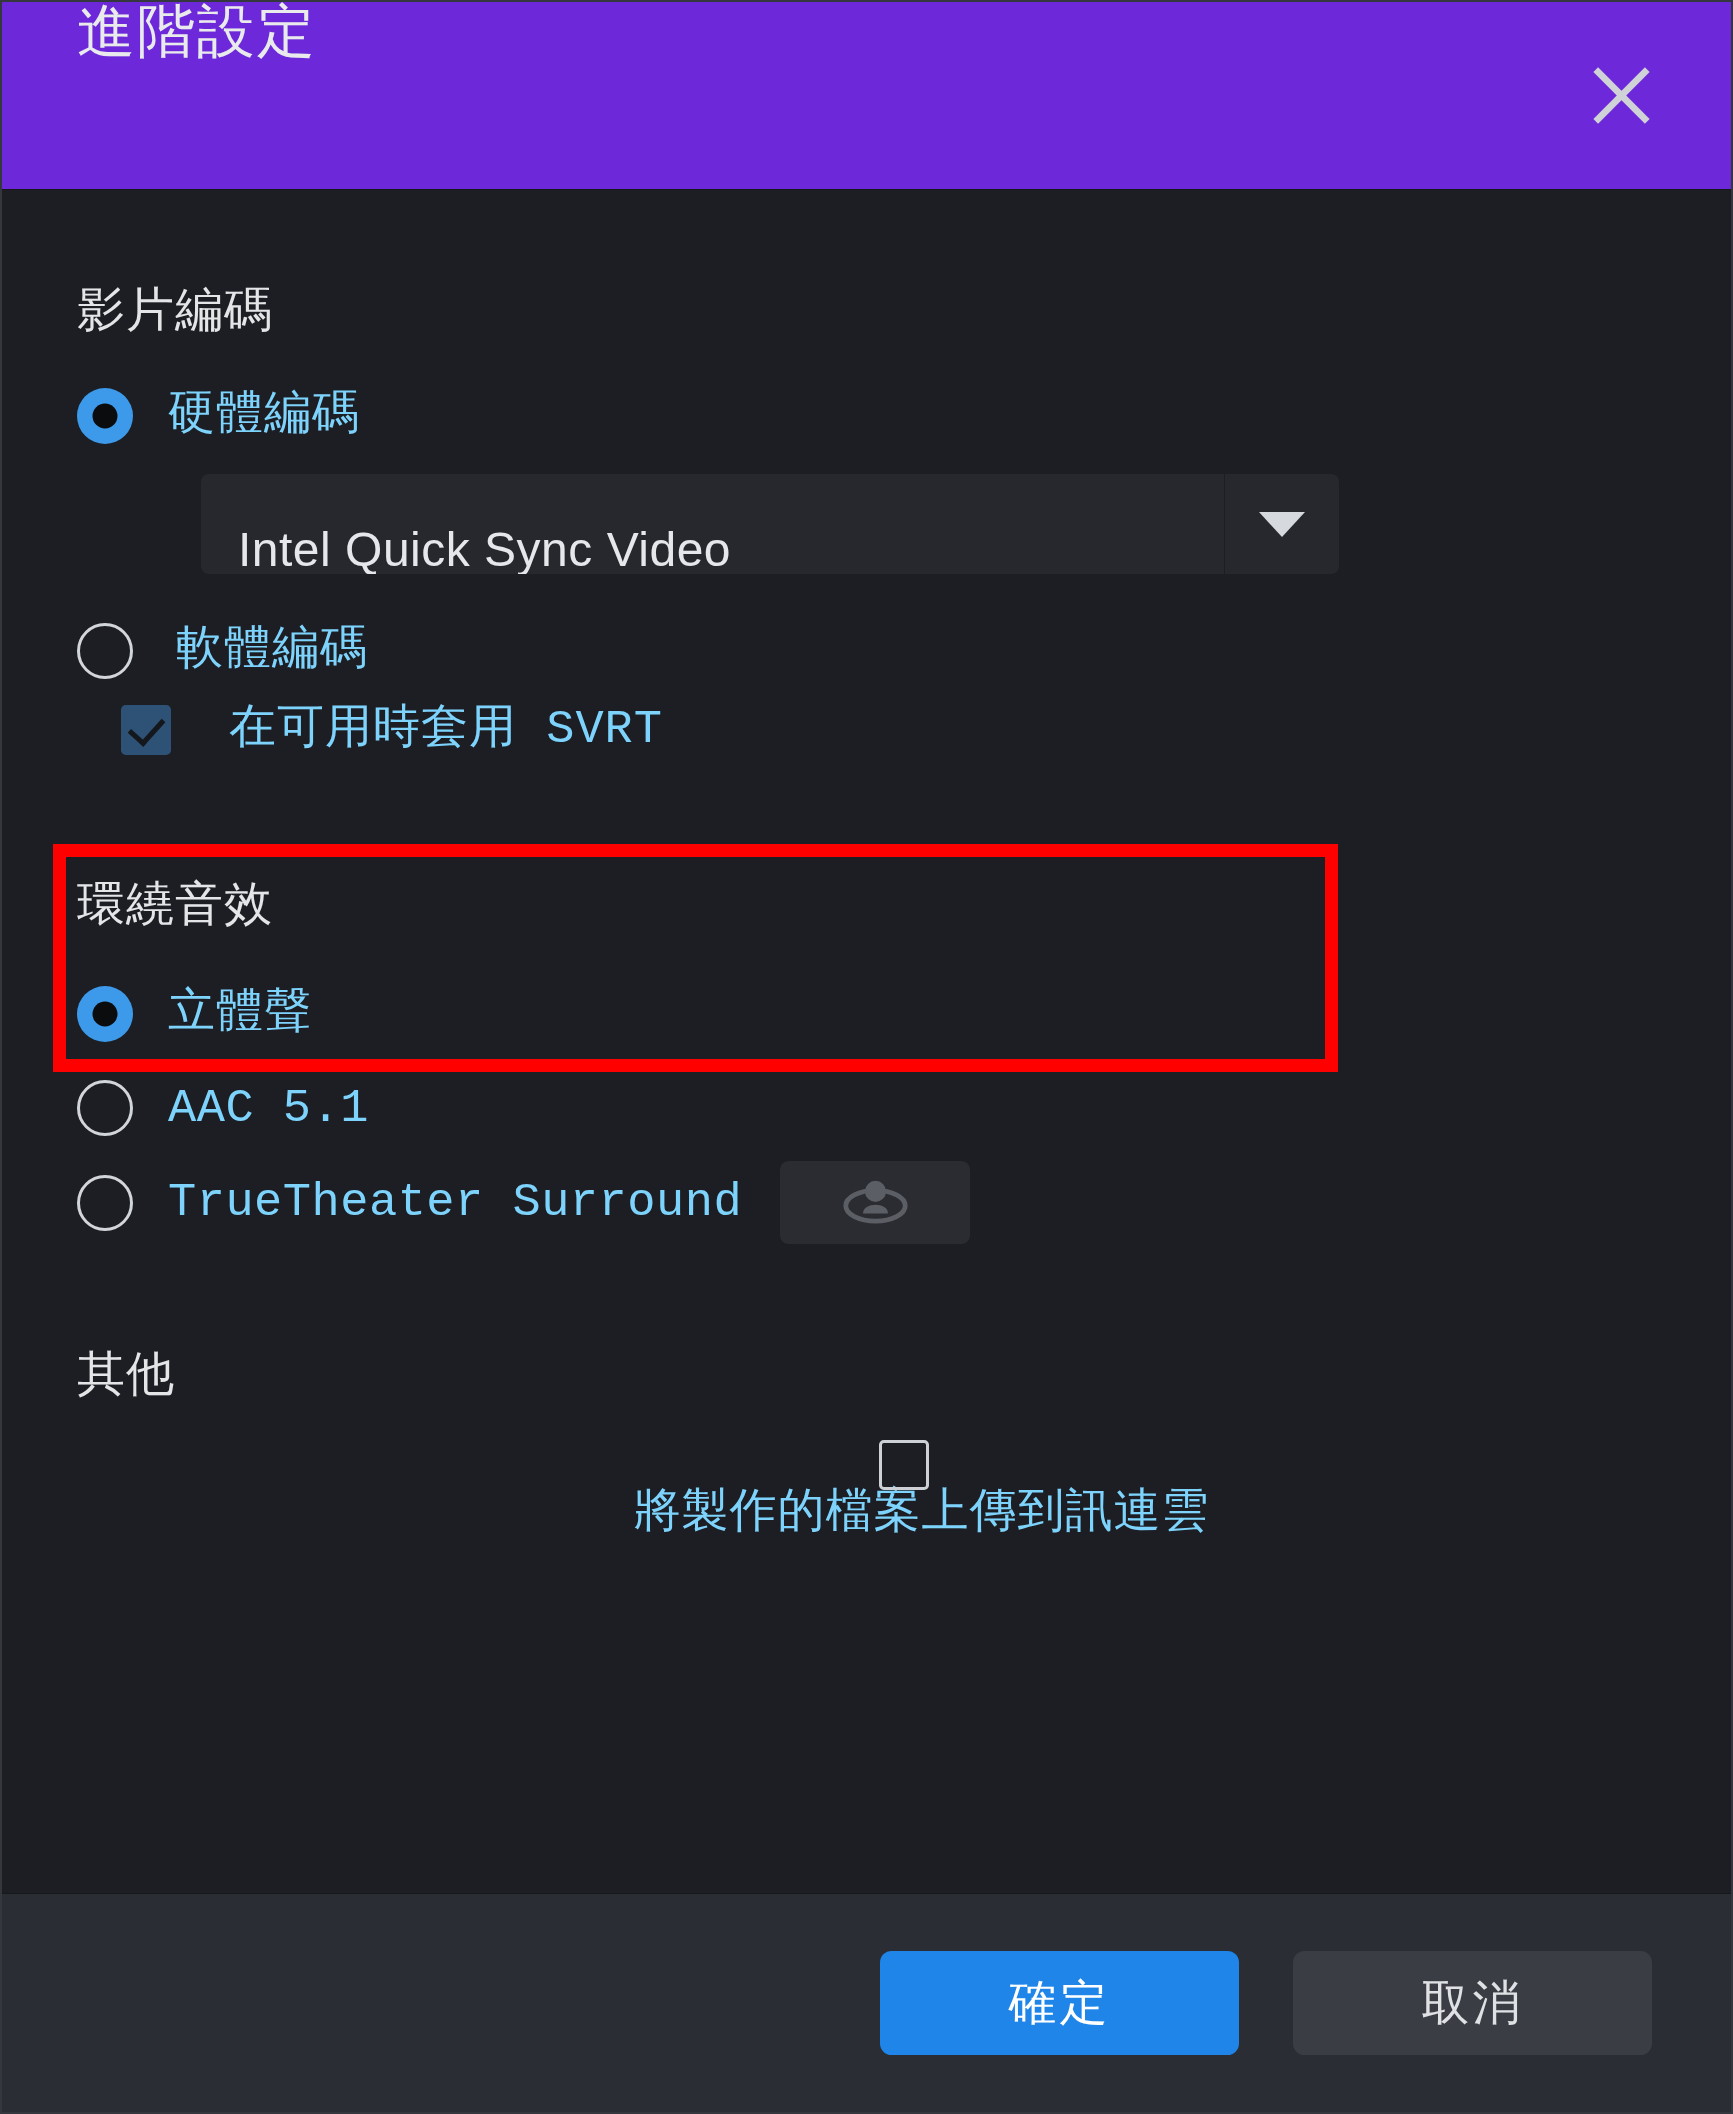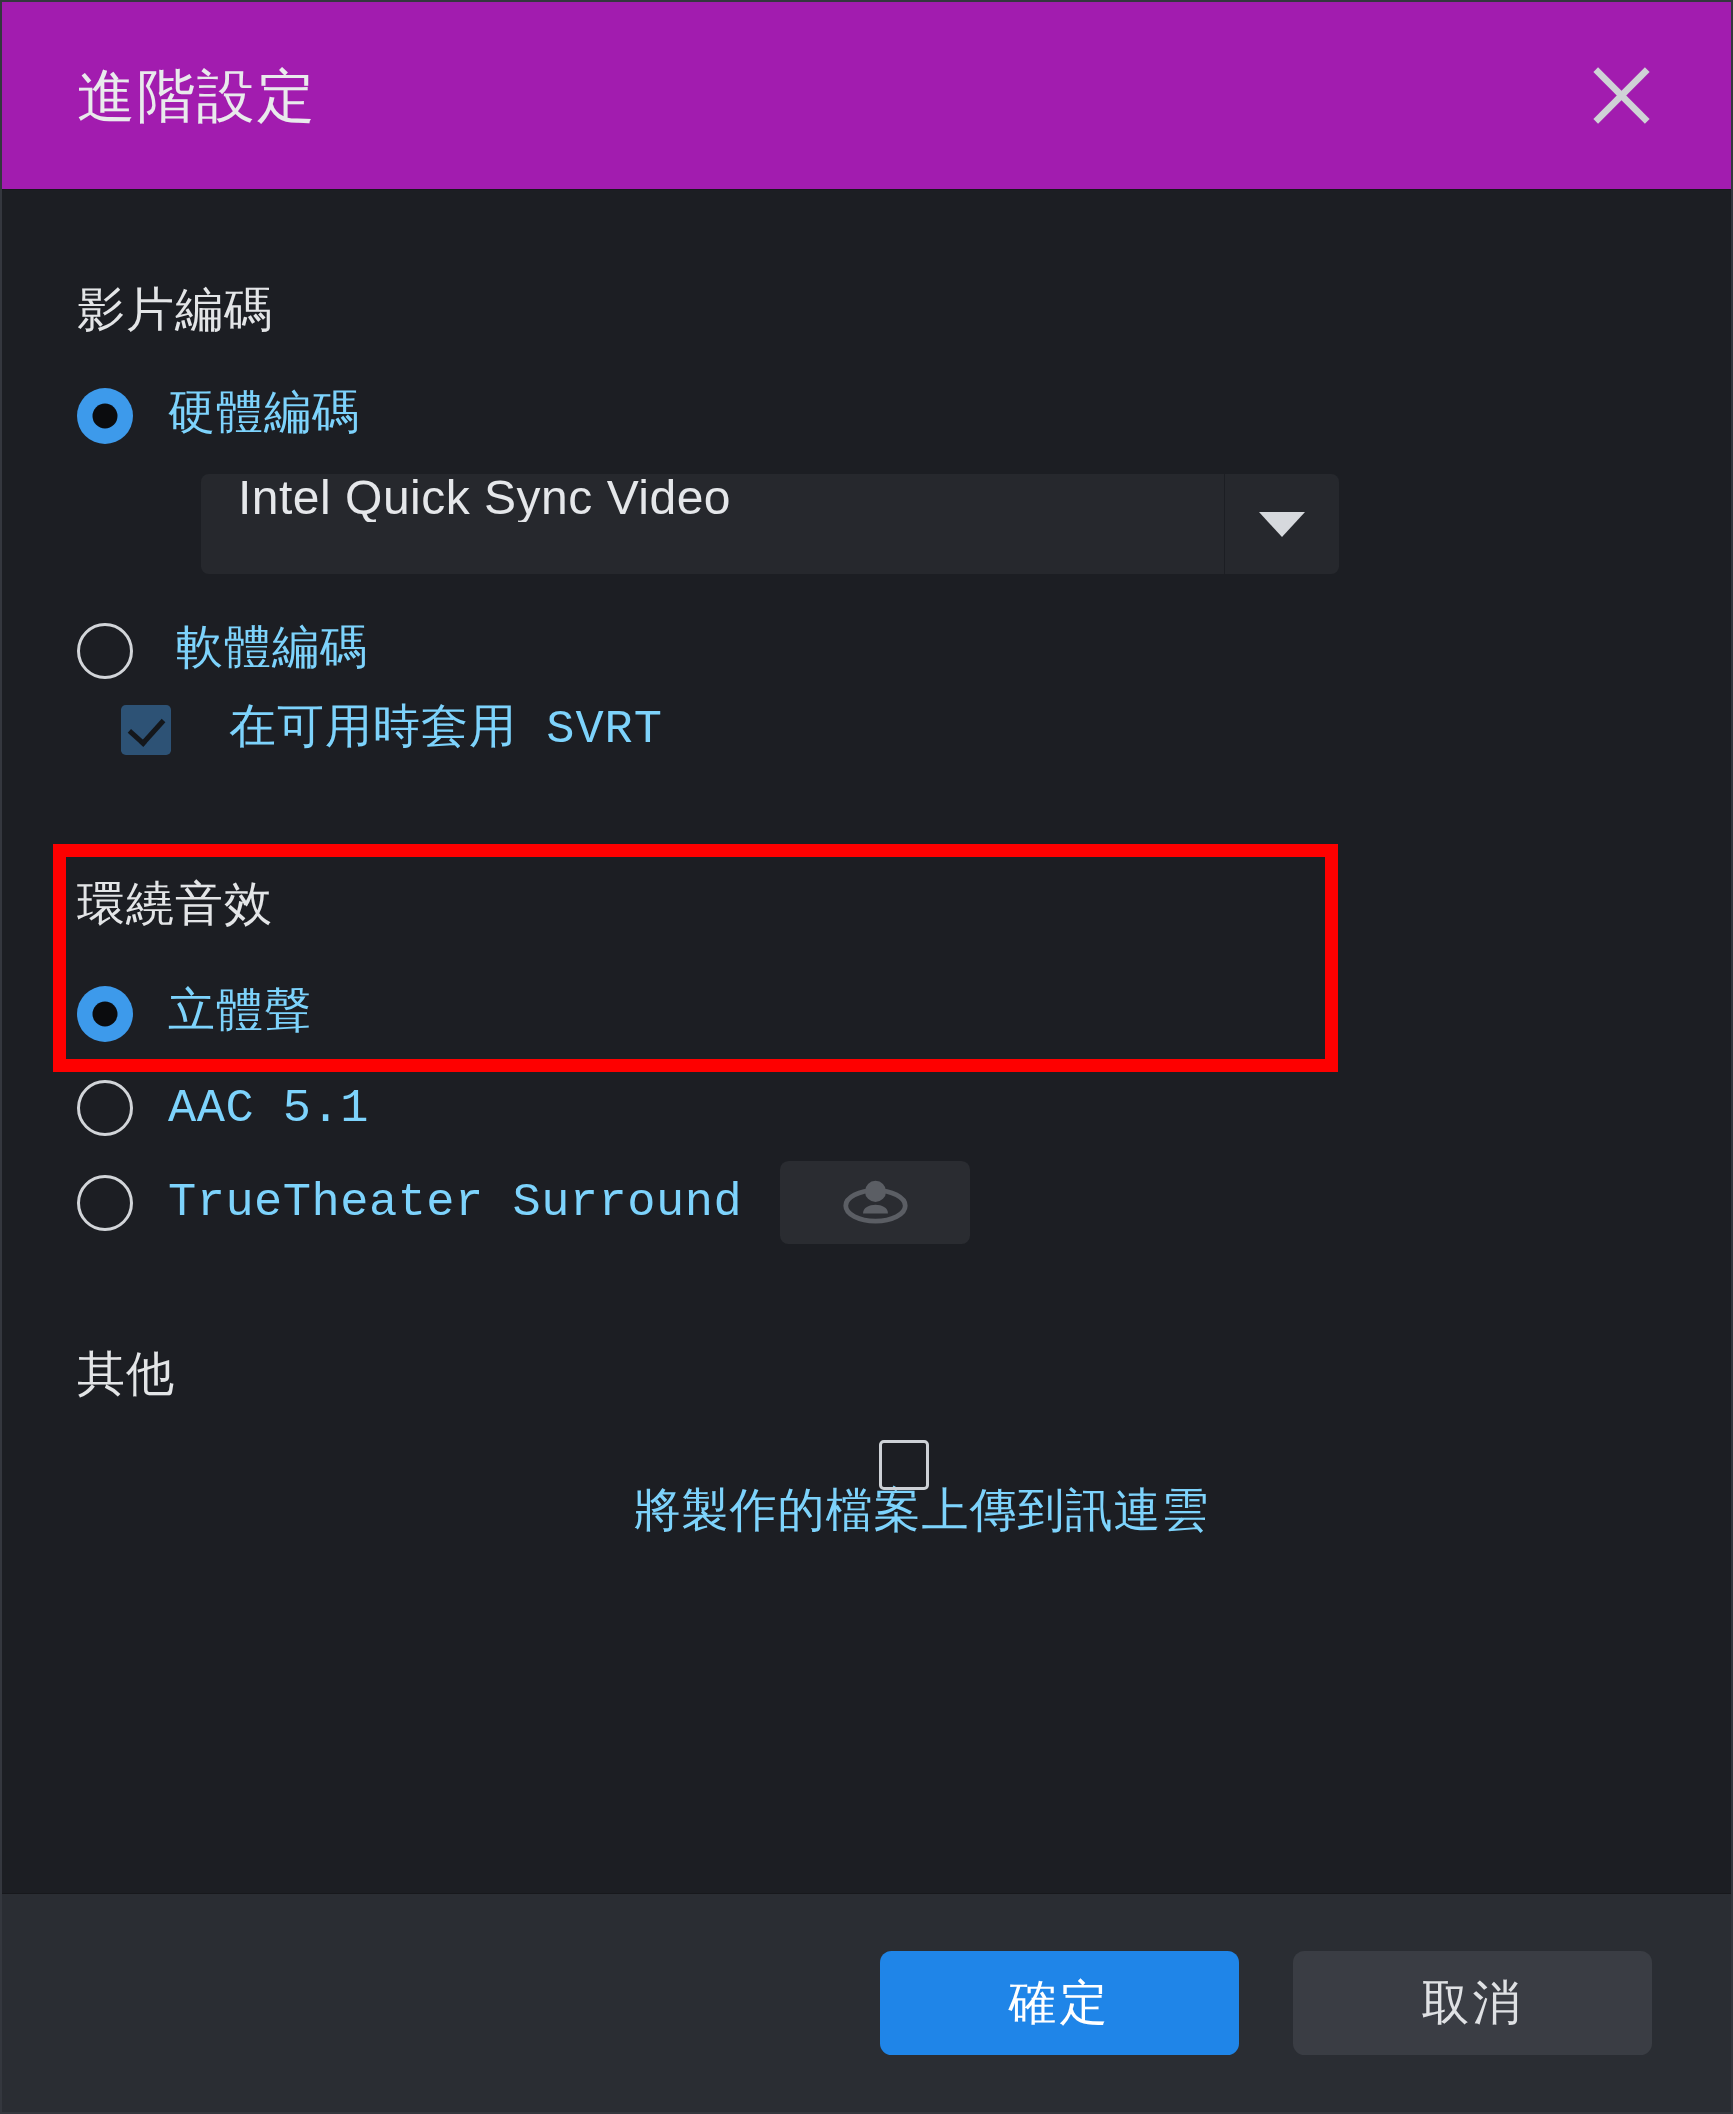--- a/index.html
+++ b/index.html
@@ -22,24 +22,23 @@
     display: flex;
     flex-direction: column;
     overflow: hidden;
   }
 
   
   .titlebar {
     position: relative;
     height: 188px;
     flex: 0 0 188px;
-    background: #a21caf;
+    background: #6d28d9;
     border-bottom: 1.9px solid #17181c;
     display: flex;
-    align-items: center;
     padding: 0 54px 0 75px;
   }
   .title-text {
     font-size: 58px;
     color: #e9eaec;
     letter-spacing: 1.9px;
     font-weight: 400;
     line-height: 1;
   }
   .close-btn {
@@ -149,21 +148,21 @@
   .dropdown-wrap {
     padding-left: 199px;
     margin-top: 17.3px;
   }
   .dropdown {
     width: 1138px;
     height: 100px;
     background: #26282d;
     border-radius: 7.7px;
     display: flex;
-    align-items: flex-start;
+    align-items: flex-end;
     cursor: pointer;
     overflow: hidden;
   }
   .dropdown-value {
     flex: 1 1 auto;
     font-size: 48px;
     color: #e5e7ea;
     padding-left: 37px;
     line-height: 1;
     letter-spacing: 0.5px;

